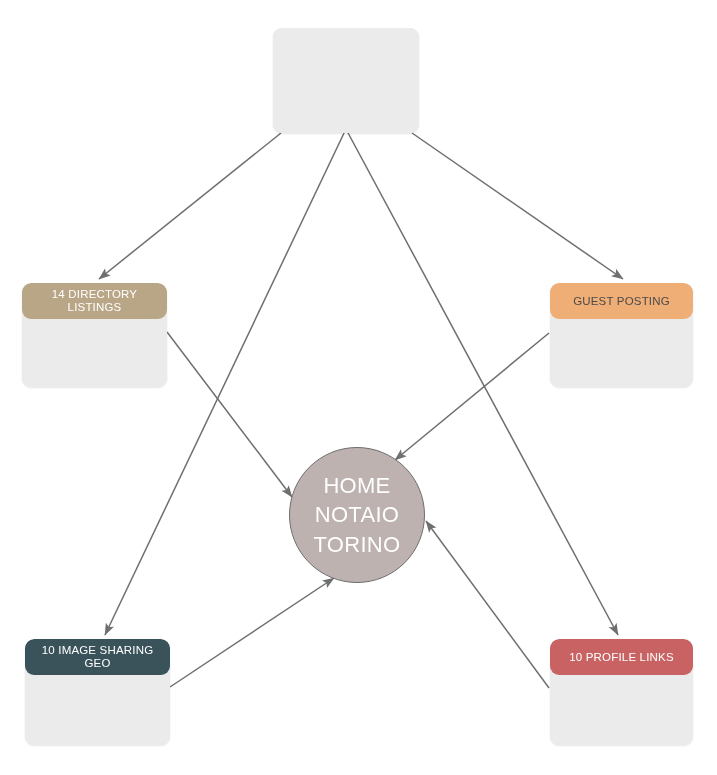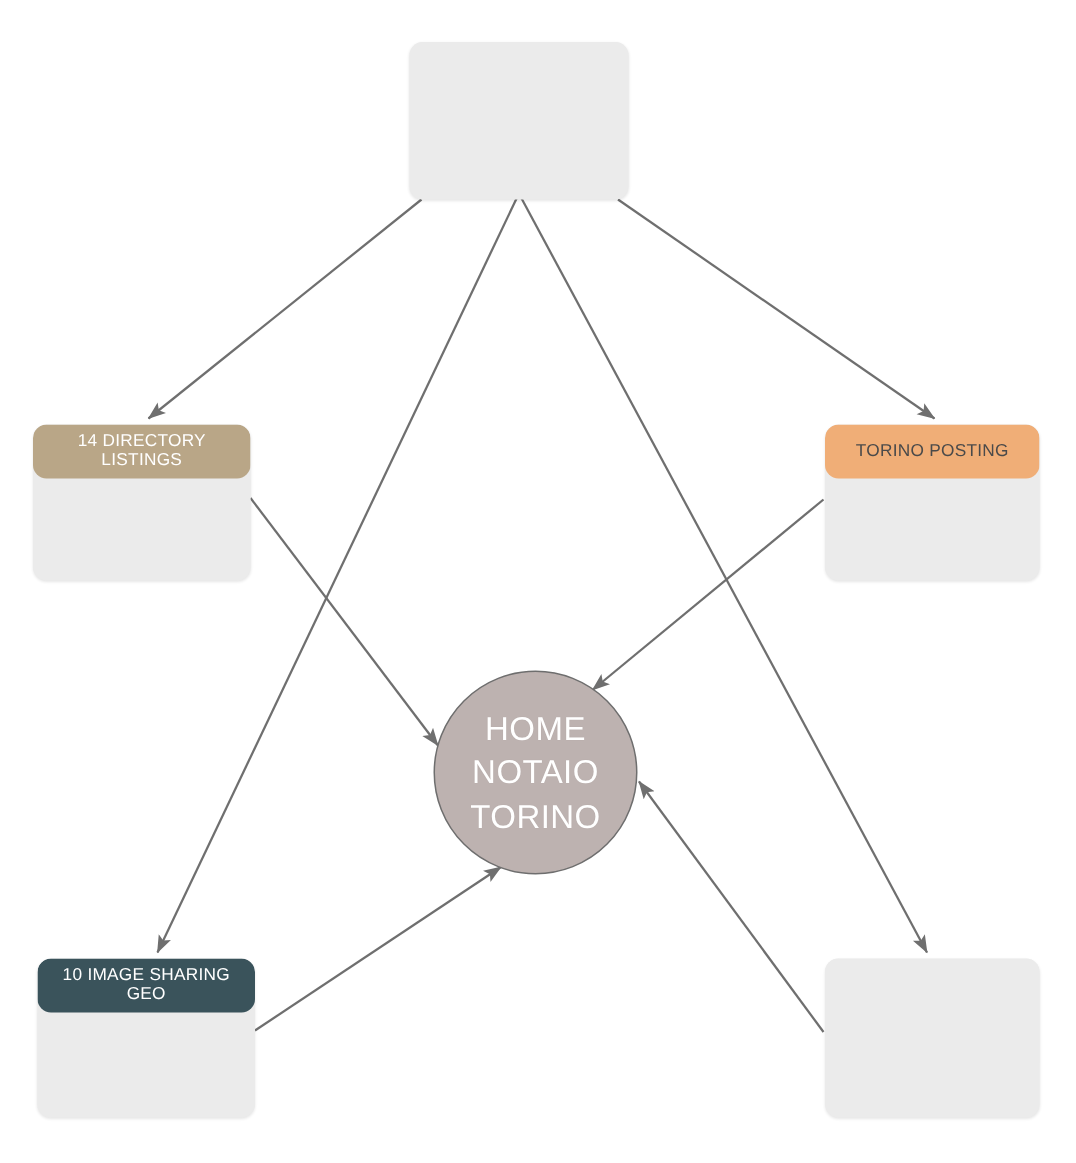--- a/index.html
+++ b/index.html
@@ -103,31 +103,34 @@
         <div class="node-body" style="background: rgb(235, 235, 235);"></div>
       </div>
       <div class="node-card" style="left: 22px; top: 283px; width: 145px; height: 104px; background: rgb(235, 235, 235);">
         <div class="node-header" style="background: rgb(185, 166, 135); color: rgb(255, 255, 255);">
           <span>14 DIRECTORY LISTINGS</span>
         </div>
         <div class="node-body" style="background: rgb(235, 235, 235);"></div>
       </div>
       <div class="node-card" style="left: 550px; top: 283px; width: 143px; height: 104px; background: rgb(235, 235, 235);">
         <div class="node-header" style="background: rgb(240, 174, 119); color: rgb(74, 74, 74);">
-          <span>TORINO POSTING</span>
+          <span>GUEST POSTING</span>
         </div>
         <div class="node-body" style="background: rgb(235, 235, 235);"></div>
       </div>
       <div class="node-card" style="left: 25px; top: 639px; width: 145px; height: 106px; background: rgb(235, 235, 235);">
         <div class="node-header" style="background: rgb(58, 83, 91); color: rgb(255, 255, 255);">
           <span>10 IMAGE SHARING GEO</span>
         </div>
         <div class="node-body" style="background: rgb(235, 235, 235);"></div>
       </div>
       <div class="node-card" style="left: 550px; top: 639px; width: 143px; height: 106px; background: rgb(235, 235, 235);">
+        <div class="node-header" style="background: rgb(201, 99, 99); color: rgb(255, 255, 255);">
+          <span>10 PROFILE LINKS</span>
+        </div>
         <div class="node-body" style="background: rgb(235, 235, 235);"></div>
       </div>
     </div>
 
   <div class="hub-circle" id="hub-node" style="left: 289px; top: 447px; width: 136px; height: 136px; background: rgb(189, 178, 176); border-color: rgb(110, 110, 110);">
     <div class="hub-label" style="color: rgb(255, 255, 255);">HOME
 NOTAIO
 TORINO</div>
   </div>
 

